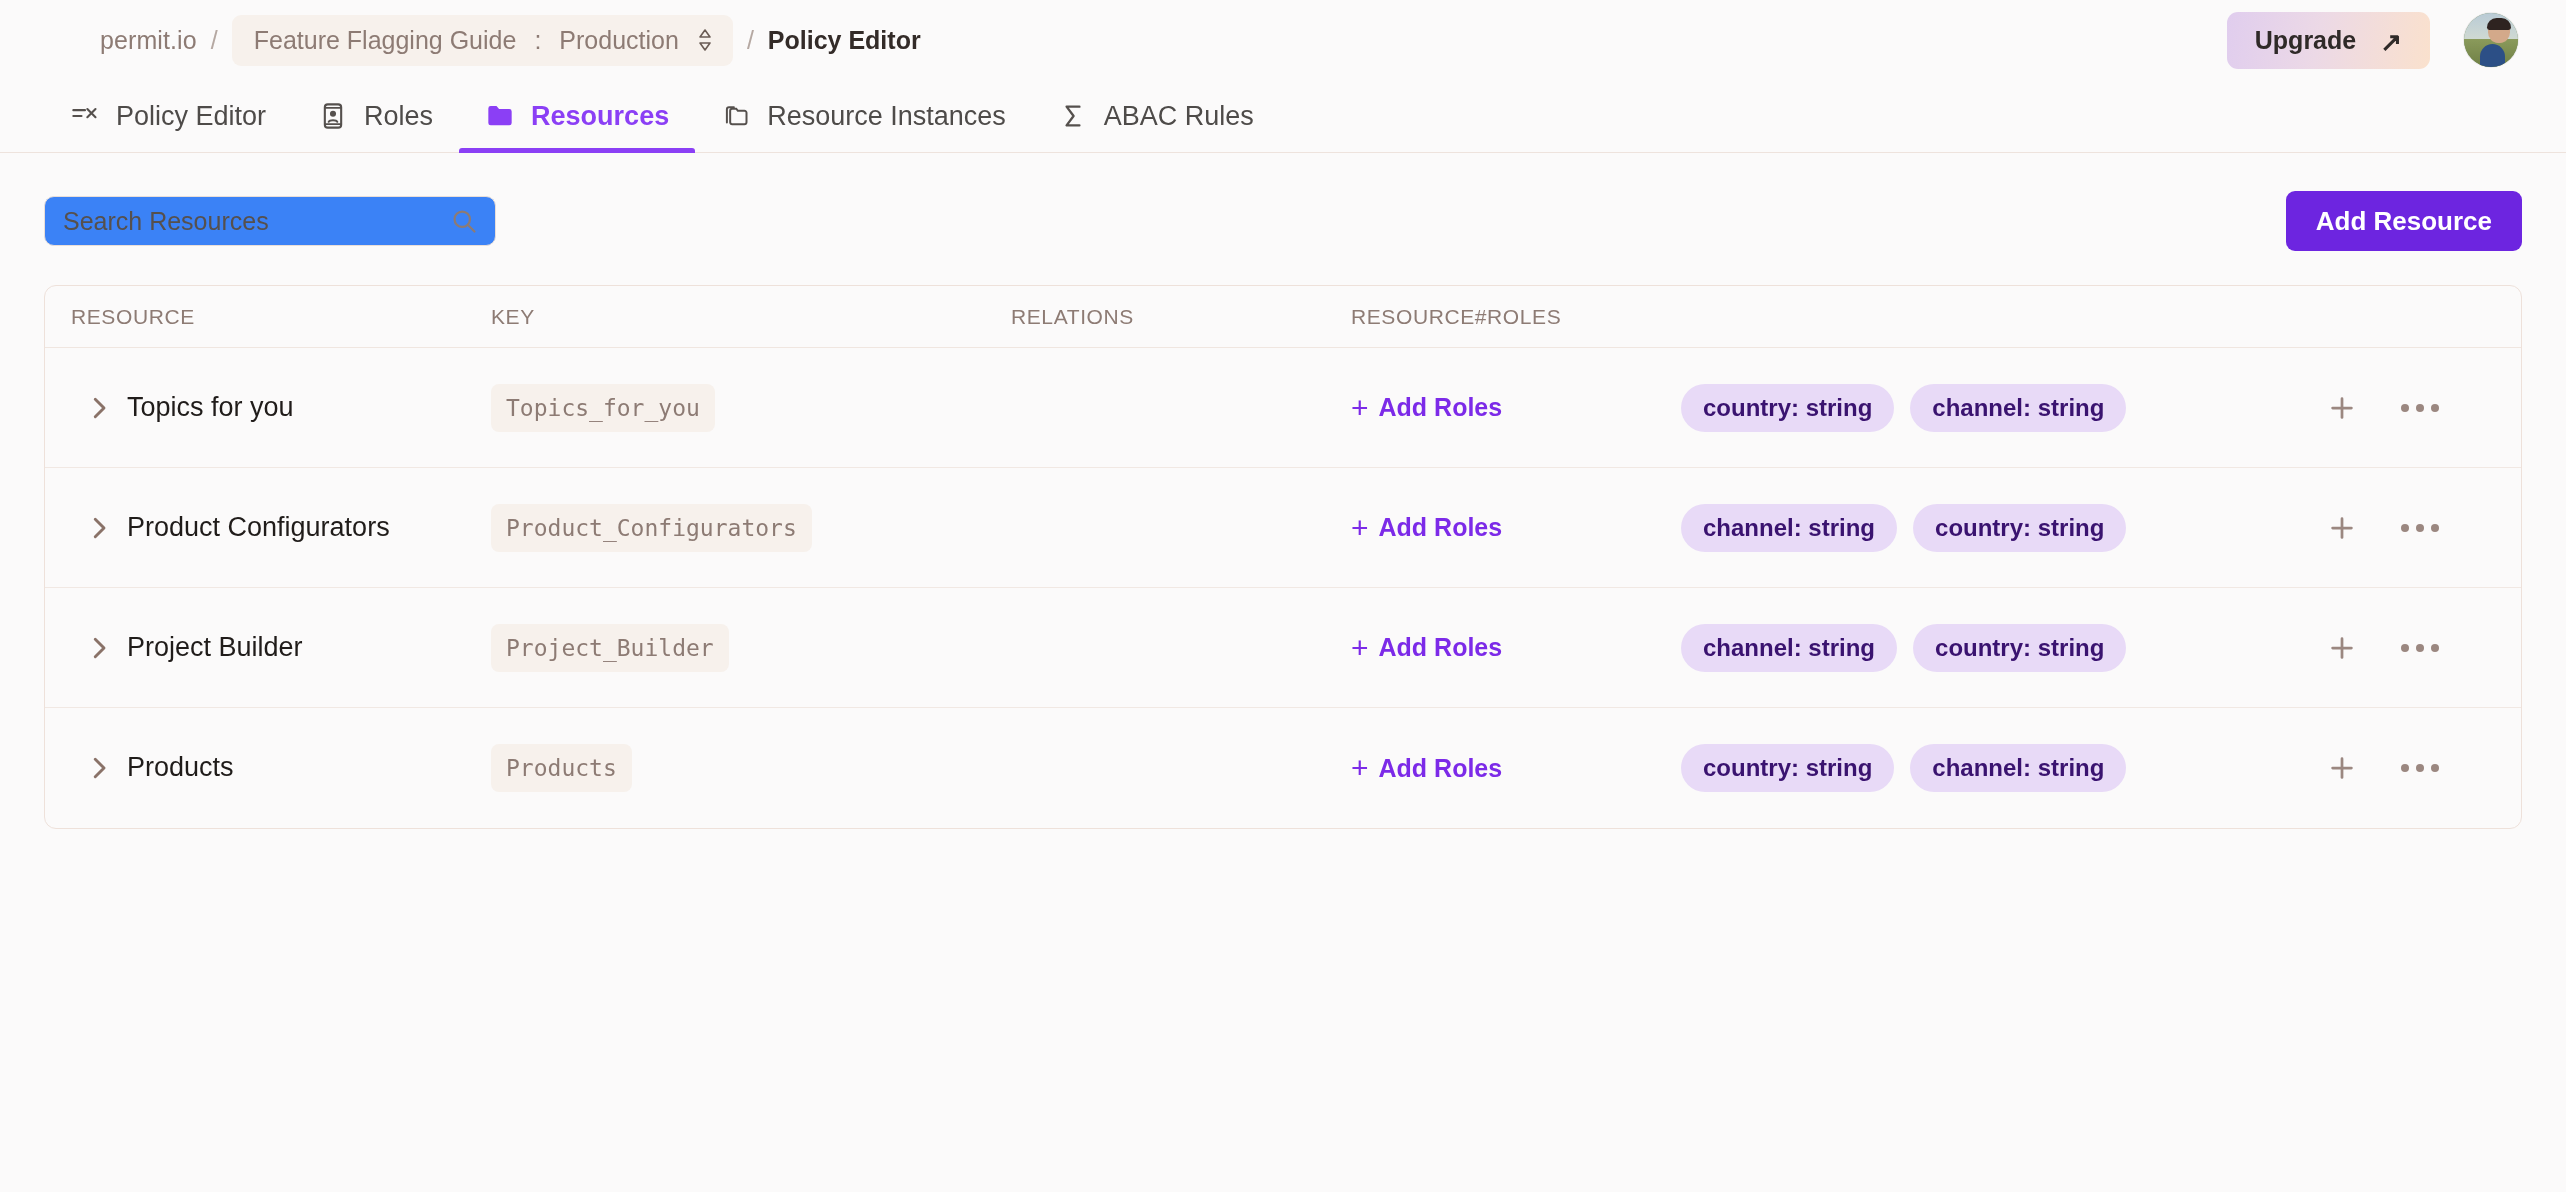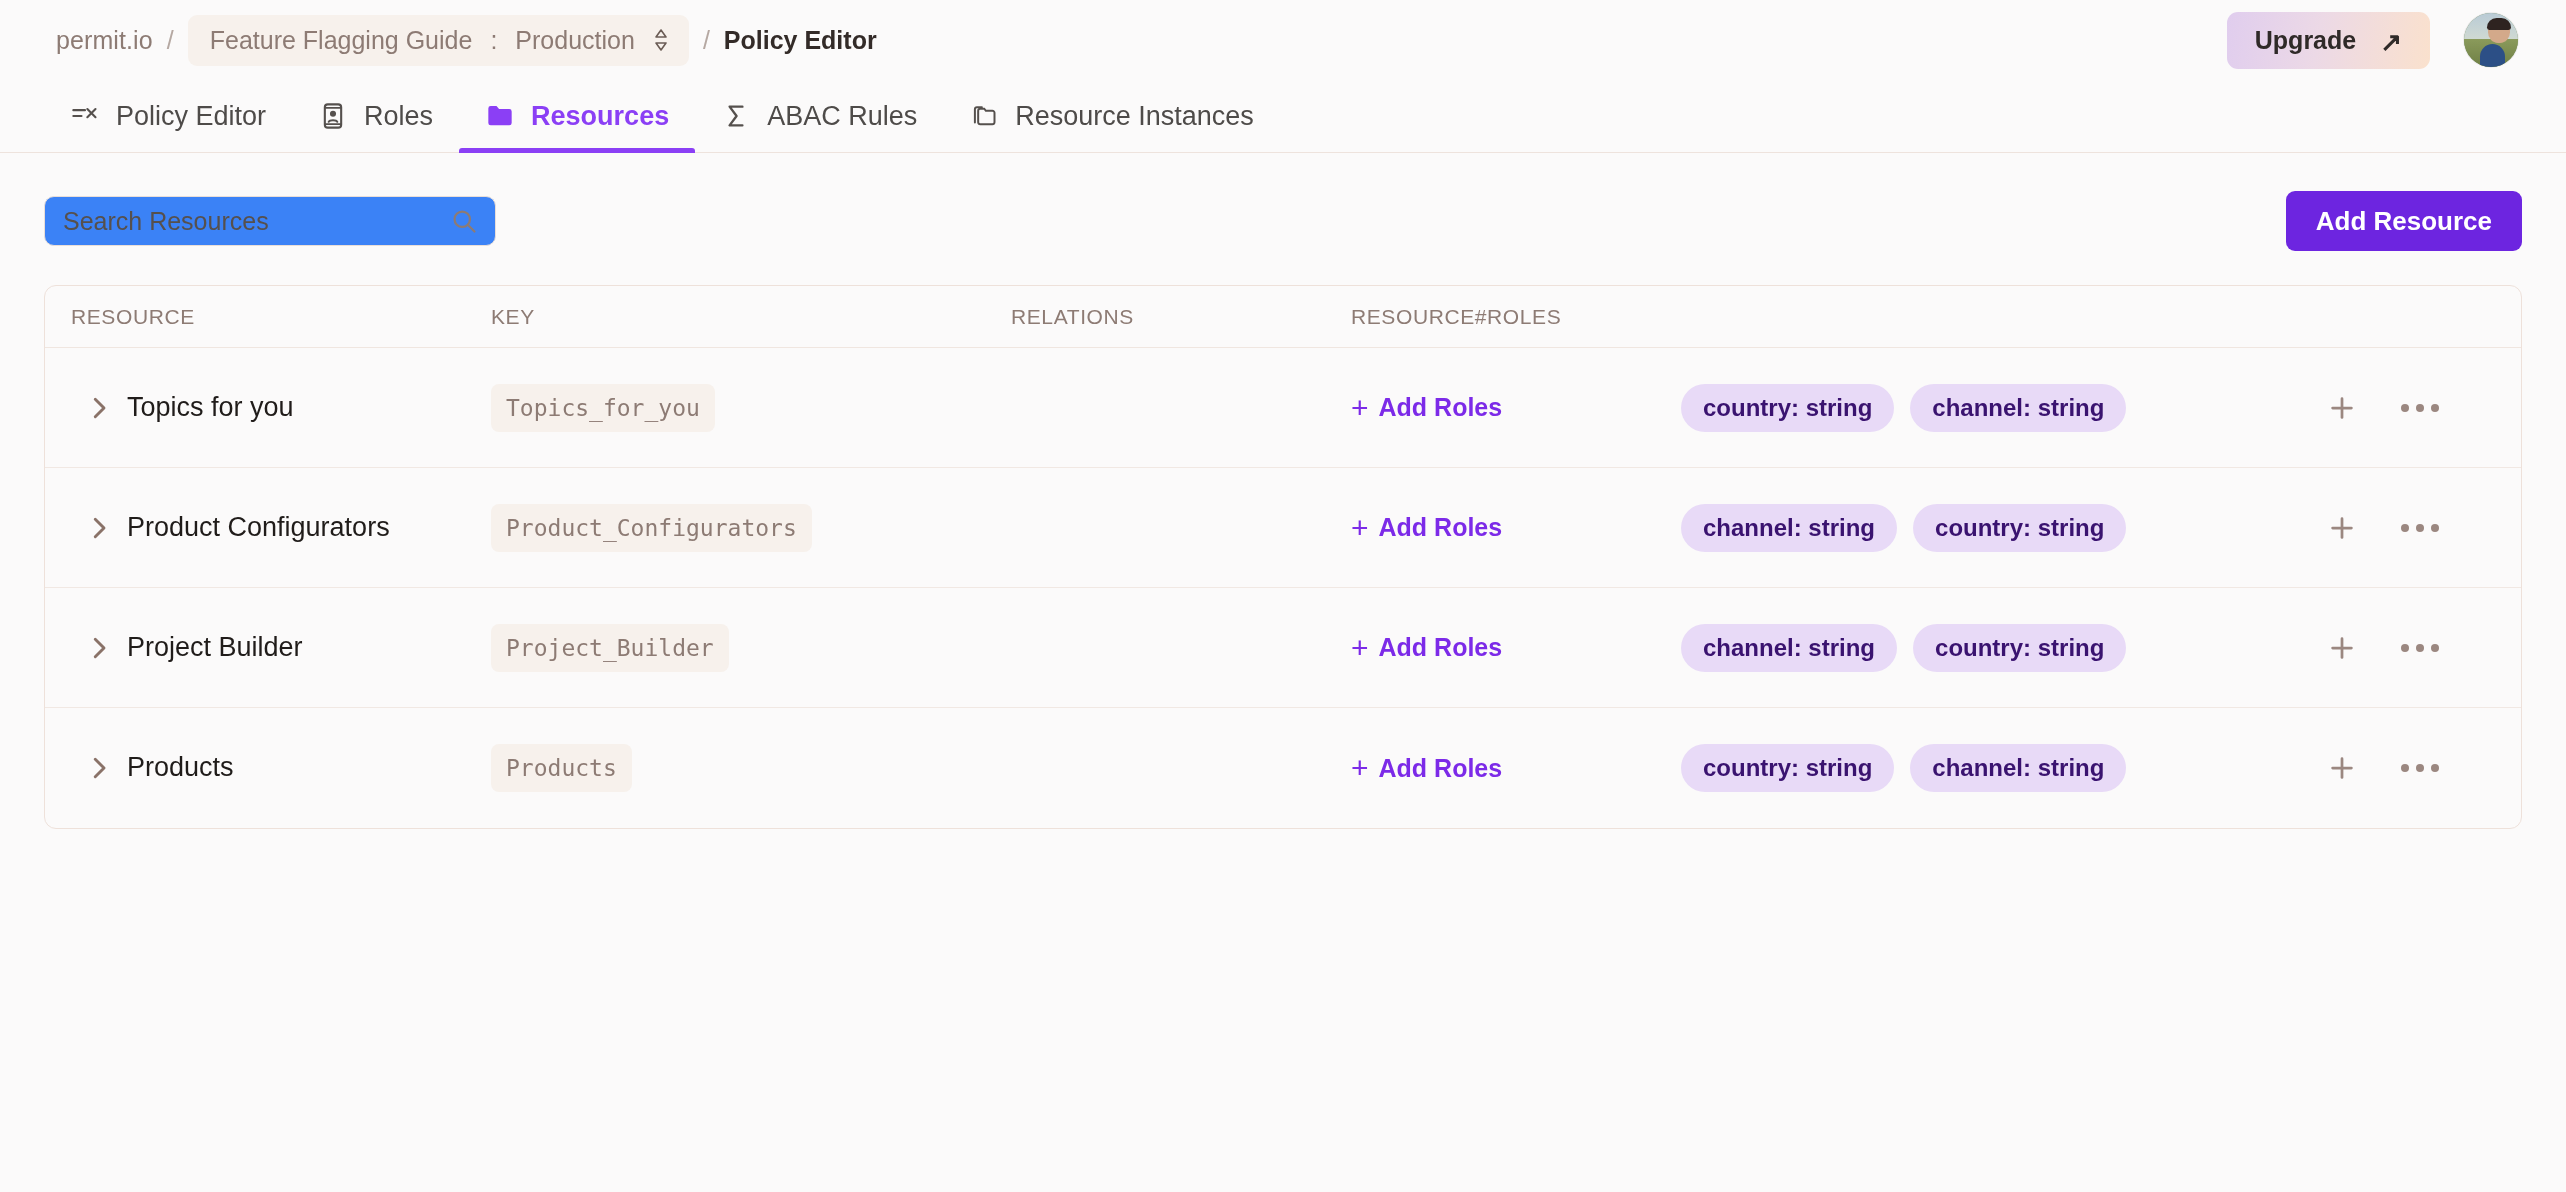--- a/index.html
+++ b/index.html
@@ -17,20 +17,21 @@
     display: flex;
     align-items: center;
     padding: 0 48px 0 56px;
     background: #fbfafa;
   }
   .breadcrumb {
     display: flex;
     align-items: center;
     gap: 0;
     font-size: 25px;
+    margin-left: 44px;
   }
   .crumb-org {
     color: #8d7b74;
     font-size: 25px;
     letter-spacing: .1px;
   }
   .crumb-sep {
     color: #b5a8a2;
     font-size: 25px;
     margin: 0 14px;
@@ -340,35 +341,35 @@
       <span class="ticon">
         <svg width="28" height="26" viewBox="0 0 24 22" xmlns="http://www.w3.org/2000/svg">
           <path d="M2 4.5A2 2 0 0 1 4 2.5h5l2.2 2.6H20a2 2 0 0 1 2 2v10A2 2 0 0 1 20 19H4a2 2 0 0 1-2-2V4.5z" fill="#8b3ff5"></path>
         </svg>
       </span>
       <span>Resources</span>
     </div>
 
     <div class="tab">
       <span class="ticon">
-        <svg width="26" height="28" viewBox="0 0 20 24" fill="none" xmlns="http://www.w3.org/2000/svg">
-          <path d="M15.5 4H4.5l6 8-6 8h11" stroke="#55504d" stroke-width="2" stroke-linejoin="round" stroke-linecap="round"></path>
-        </svg>
-      </span>
-      <span>ABAC Rules</span>
-    </div>
-
-    <div class="tab">
-      <span class="ticon">
         <svg width="28" height="26" viewBox="0 0 24 22" fill="none" xmlns="http://www.w3.org/2000/svg">
           <path d="M7 6.5A1.8 1.8 0 0 1 8.8 4.7h3.4l1.4 1.8h5.6A1.8 1.8 0 0 1 21 8.3v8A1.8 1.8 0 0 1 19.2 18H8.8A1.8 1.8 0 0 1 7 16.3V6.5z" stroke="#55504d" stroke-width="1.7"></path>
           <path d="M4.2 16.6V5.3A1.8 1.8 0 0 1 6 3.5h4.2" stroke="#55504d" stroke-width="1.7" stroke-linecap="round"></path>
         </svg>
       </span>
       <span>Resource Instances</span>
+    </div>
+
+    <div class="tab">
+      <span class="ticon">
+        <svg width="26" height="28" viewBox="0 0 20 24" fill="none" xmlns="http://www.w3.org/2000/svg">
+          <path d="M15.5 4H4.5l6 8-6 8h11" stroke="#55504d" stroke-width="2" stroke-linejoin="round" stroke-linecap="round"></path>
+        </svg>
+      </span>
+      <span>ABAC Rules</span>
     </div>
   </div>
 </div>
 
 <div class="toolbar">
   <div class="search-box">
     <input type="text" placeholder="Search Resources" style="">
     <span class="search-icon">
       <svg width="28" height="28" viewBox="0 0 24 24" fill="none" xmlns="http://www.w3.org/2000/svg">
         <circle cx="10.5" cy="10.5" r="6.6" stroke="#8d7b74" stroke-width="1.9"></circle>

